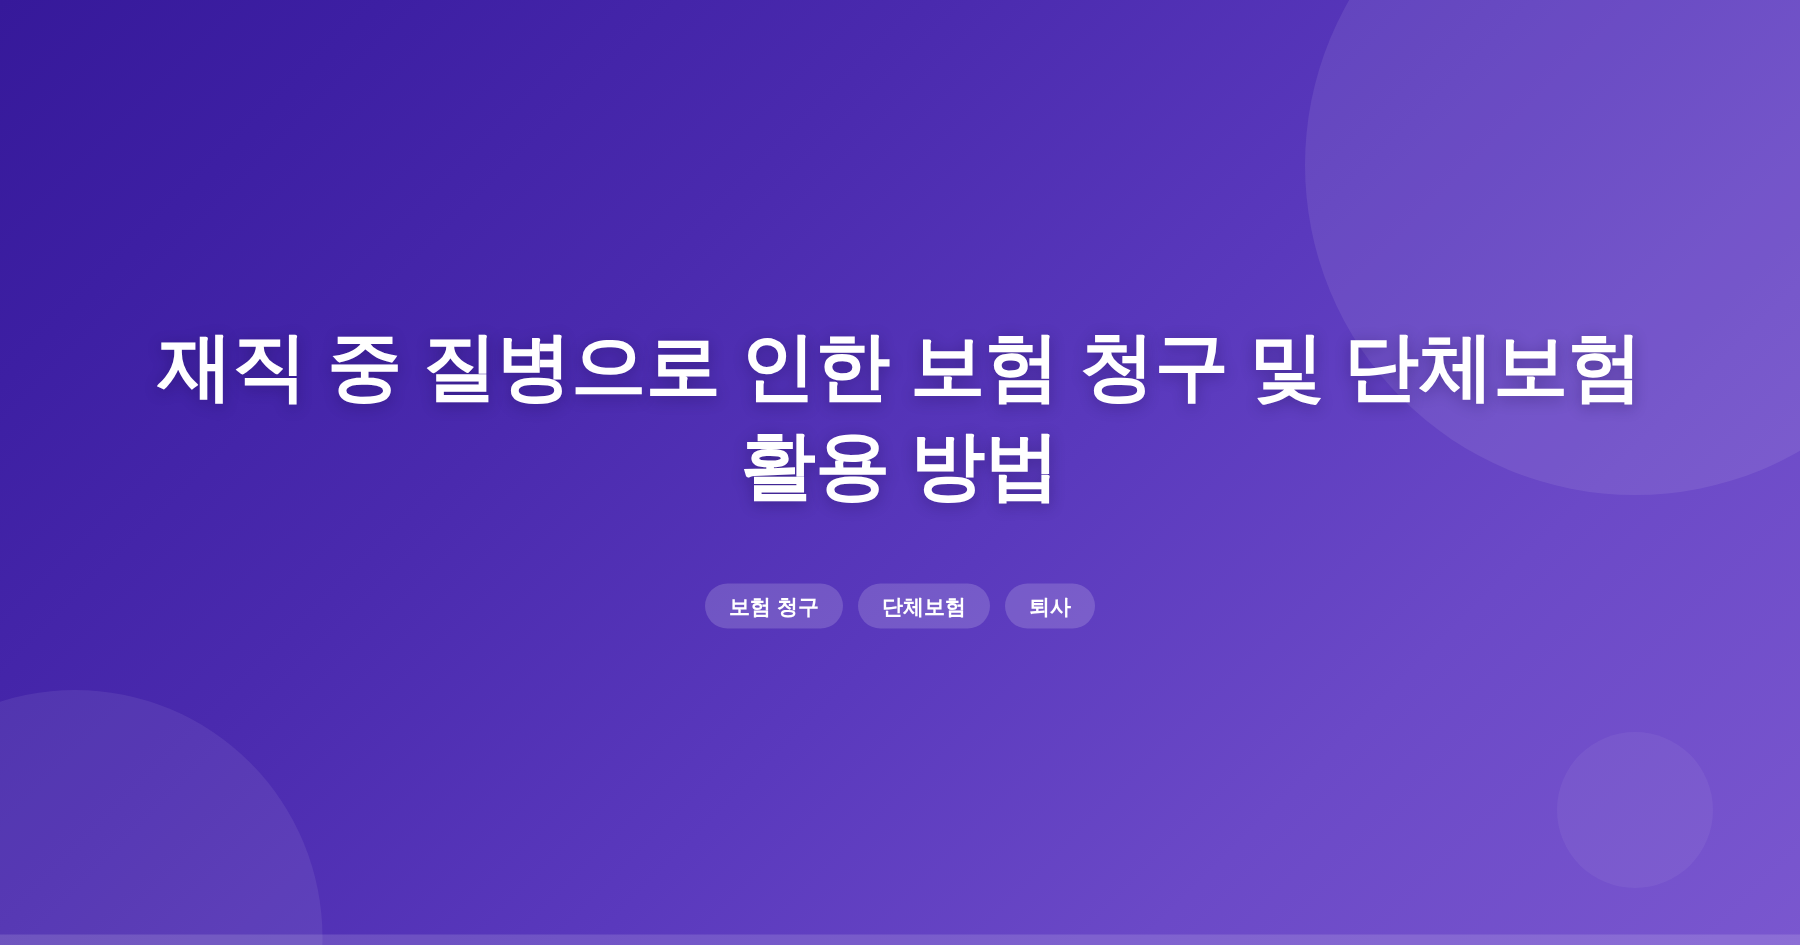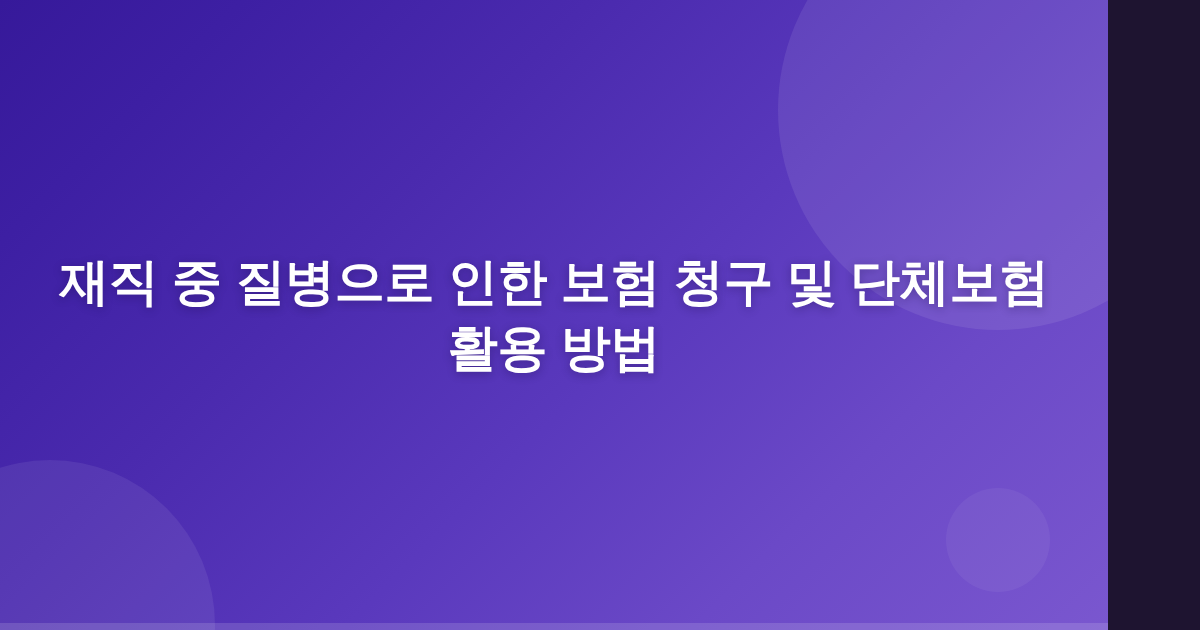--- a/index.html
+++ b/index.html
@@ -7,21 +7,21 @@
     margin: 0;
     padding: 0;
     background: #1e1430;
   }
   body {
     font-family: "Liberation Sans", "DejaVu Sans", sans-serif;
   }
 
   .card {
     position: relative;
-    width: 1108px;
+    width: 1200px;
     height: 630px;
     overflow: hidden;
     box-sizing: border-box;
     background: linear-gradient(135deg,
                 #36199a 0%,
                 #3d1fa3 14%,
                 #4a2aae 34%,
                 #5a39bd 56%,
                 #6b49c7 76%,
                 #7a57cf 100%);
@@ -123,18 +123,23 @@
 <div class="card">
 
   <div class="blob blob-tr"></div>
   <div class="blob blob-bl"></div>
   <div class="blob blob-br"></div>
 
   <div class="content">
 
     <h1 class="title"><span>재직 중 질병으로 인한 보험 청구 및 단체보험</span> <span>활용 방법</span></h1>
 
+    <div class="tags">
+      <span class="tag">보험 청구</span>
+      <span class="tag">단체보험</span>
+      <span class="tag">퇴사</span>
+    </div>
 
   </div>
 
   <div class="bottom-band"></div>
 
 </div>
 
 </body></html>

